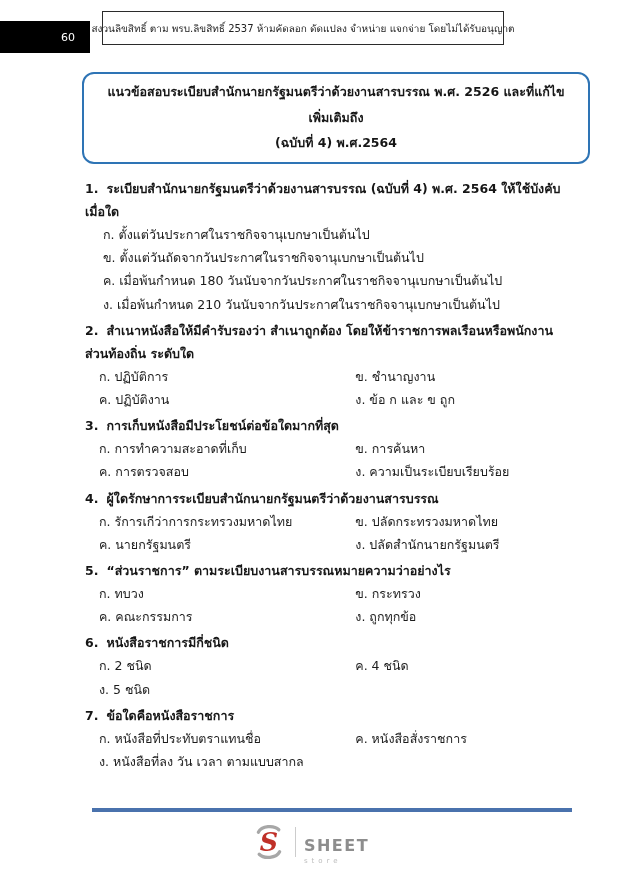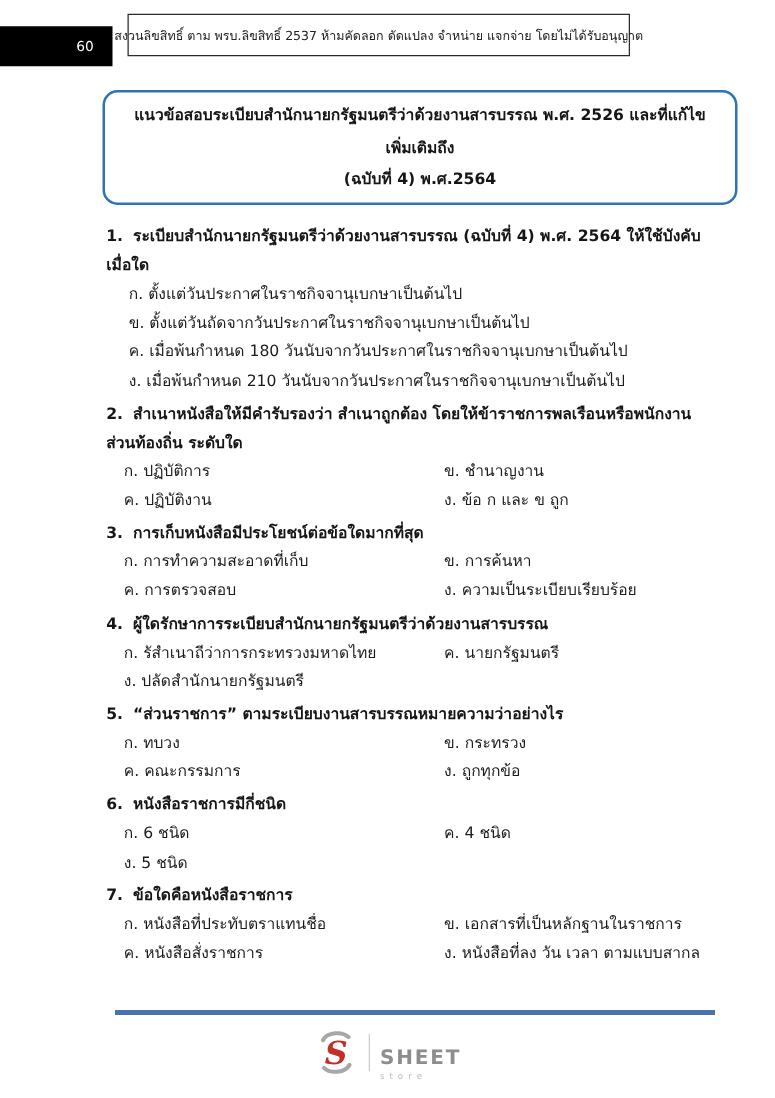--- a/index.html
+++ b/index.html
@@ -135,47 +135,47 @@
         <div class="opts grid">
           <div class="opt">ก. การทำความสะอาดที่เก็บ</div>
           <div class="opt">ข. การค้นหา</div>
           <div class="opt">ค. การตรวจสอบ</div>
           <div class="opt">ง. ความเป็นระเบียบเรียบร้อย</div>
         </div>
       </div>
       <div class="question">
         <div class="q-head"><span class="q-num">4.</span><span>ผู้ใดรักษาการระเบียบสำนักนายกรัฐมนตรีว่าด้วยงานสารบรรณ</span></div>
         <div class="opts grid">
-          <div class="opt">ก. รัสำเนาถีว่าการกระทรวงมหาดไทย</div>
+          <div class="opt">ก. รัการเกีว่าการกระทรวงมหาดไทย</div>
+          <div class="opt">ข. ปลัดกระทรวงมหาดไทย</div>
           <div class="opt">ค. นายกรัฐมนตรี</div>
           <div class="opt">ง. ปลัดสำนักนายกรัฐมนตรี</div>
         </div>
       </div>
       <div class="question">
         <div class="q-head"><span class="q-num">5.</span><span>“ส่วนราชการ” ตามระเบียบงานสารบรรณหมายความว่าอย่างไร</span></div>
         <div class="opts grid">
           <div class="opt">ก. ทบวง</div>
           <div class="opt">ข. กระทรวง</div>
           <div class="opt">ค. คณะกรรมการ</div>
           <div class="opt">ง. ถูกทุกข้อ</div>
         </div>
       </div>
       <div class="question">
         <div class="q-head"><span class="q-num">6.</span><span>หนังสือราชการมีกี่ชนิด</span></div>
         <div class="opts grid">
-          <div class="opt">ก. 6 ชนิด</div>
+          <div class="opt">ก. 2 ชนิด</div>
           <div class="opt">ค. 4 ชนิด</div>
           <div class="opt">ง. 5 ชนิด</div>
         </div>
       </div>
       <div class="question">
         <div class="q-head"><span class="q-num">7.</span><span>ข้อใดคือหนังสือราชการ</span></div>
         <div class="opts grid">
           <div class="opt">ก. หนังสือที่ประทับตราแทนชื่อ</div>
-          <div class="opt">ข. เอกสารที่เป็นหลักฐานในราชการ</div>
           <div class="opt">ค. หนังสือสั่งราชการ</div>
           <div class="opt">ง. หนังสือที่ลง วัน เวลา ตามแบบสากล</div>
         </div>
       </div>
     </div>
 
   <div class="footer-rule" style="background: rgb(74, 114, 173);"></div>
   <div class="footer-logo">
     <svg viewBox="0 0 44 44" width="36" height="36" aria-hidden="true">
       <path d="M34 7 C28 1 13 2 9 10" fill="none" stroke="#a7a7a7" stroke-width="4" stroke-linecap="round"></path>

